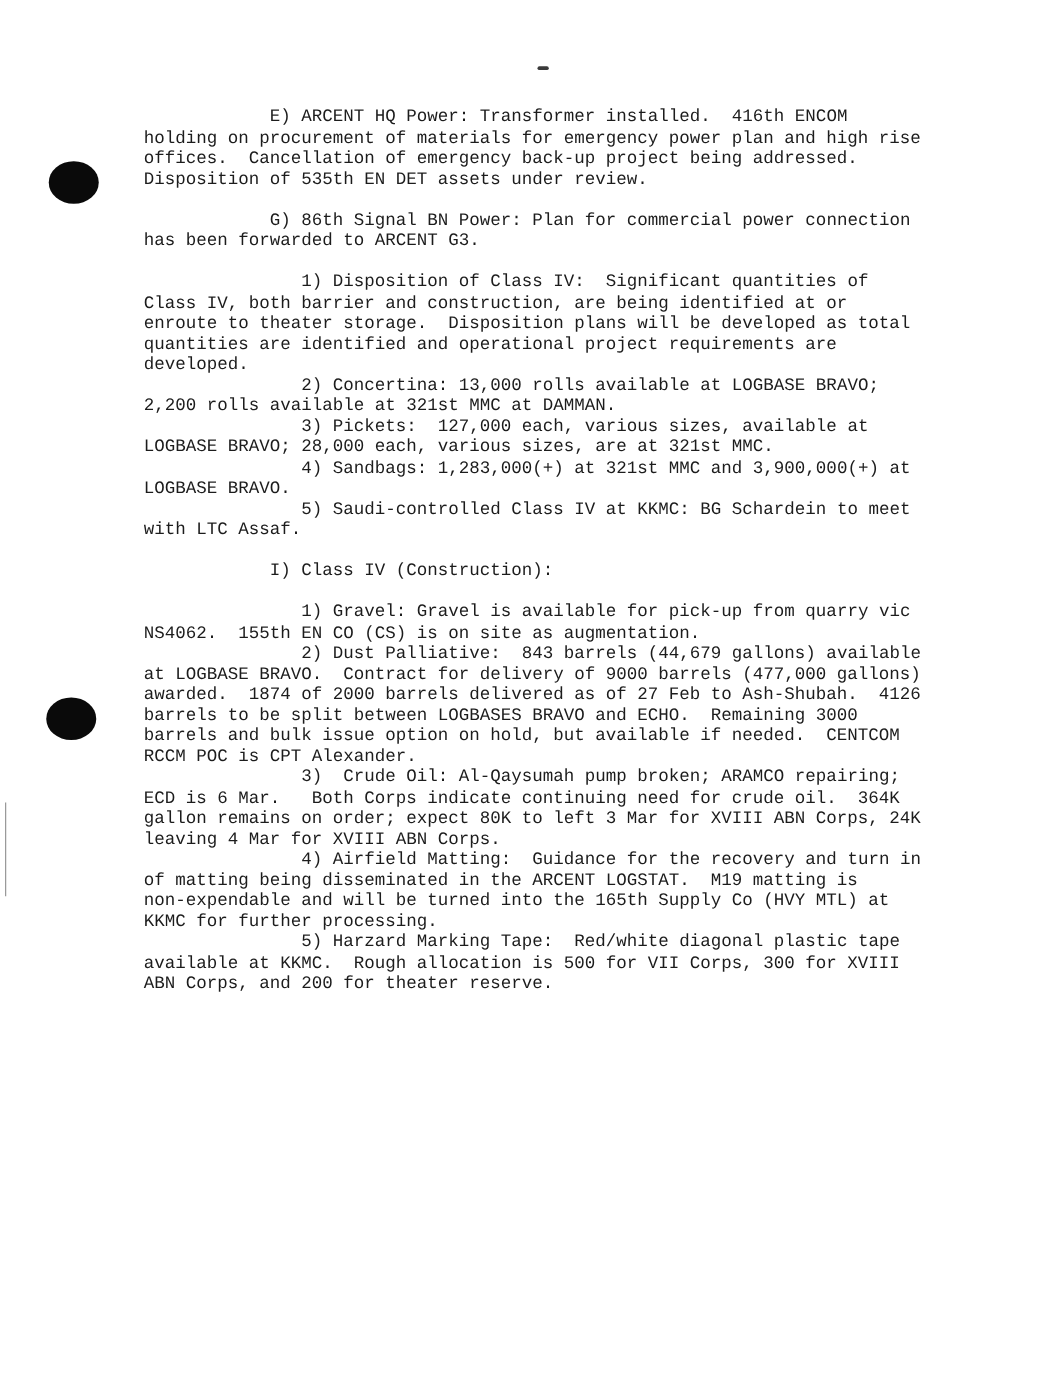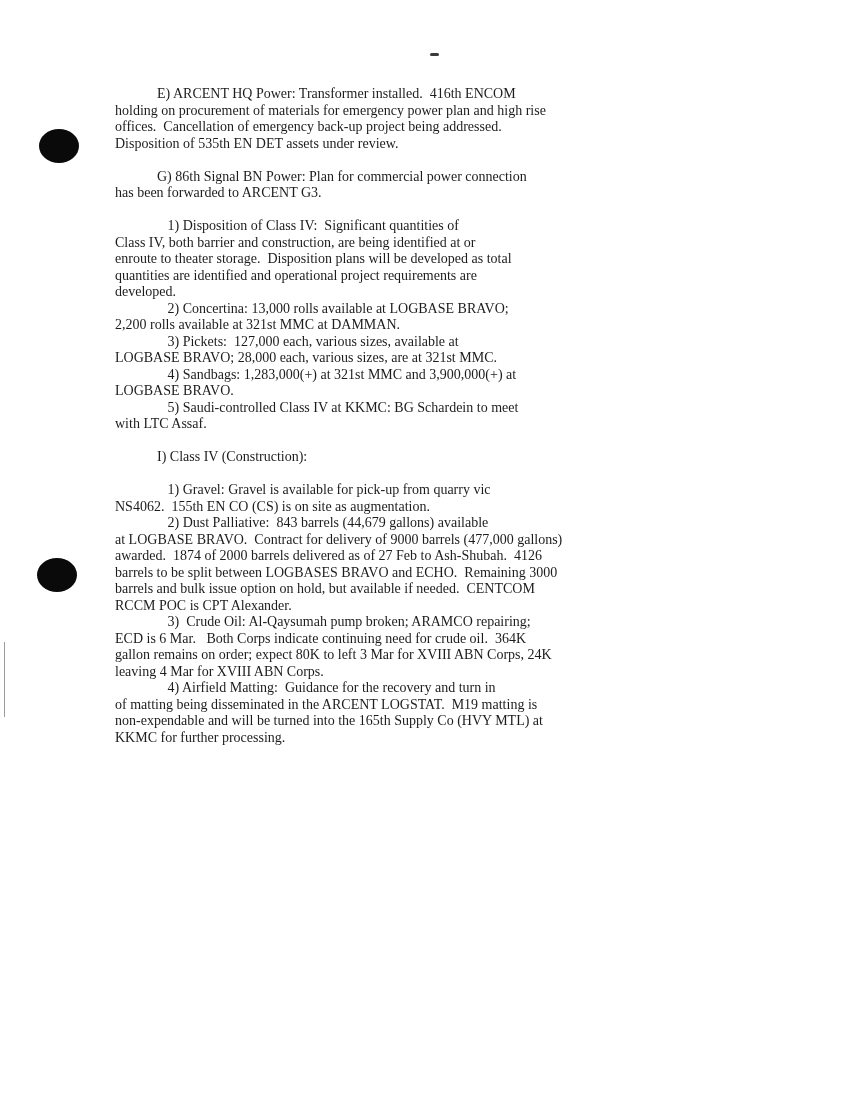--- a/index.html
+++ b/index.html
@@ -6,21 +6,21 @@
     margin: 0;
     padding: 0;
     background: #ffffff;
   }
   .page {
     position: relative;
     width: 850px;
     height: 944px;
     background: #ffffff;
     overflow: hidden;
-    font-family: Liberation Serif, serif;
+    font-family: Liberation Mono, monospace;
     color: #1c1c1c;
   }
   .document-body {
     position: absolute;
     left: 115px;
     top: 86px;
     width: 660px;
     font-size: 14px;
     line-height: 16.5px;
   }
@@ -118,16 +118,19 @@
 barrels and bulk issue option on hold, but available if needed.  CENTCOM
 RCCM POC is CPT Alexander.</div>
       <div class="paragraph">               3)  Crude Oil: Al-Qaysumah pump broken; ARAMCO repairing;
 ECD is 6 Mar.   Both Corps indicate continuing need for crude oil.  364K
 gallon remains on order; expect 80K to left 3 Mar for XVIII ABN Corps, 24K
 leaving 4 Mar for XVIII ABN Corps.</div>
       <div class="paragraph">               4) Airfield Matting:  Guidance for the recovery and turn in
 of matting being disseminated in the ARCENT LOGSTAT.  M19 matting is
 non-expendable and will be turned into the 165th Supply Co (HVY MTL) at
 KKMC for further processing.</div>
+      <div class="paragraph">               5) Harzard Marking Tape:  Red/white diagonal plastic tape
+available at KKMC.  Rough allocation is 500 for VII Corps, 300 for XVIII
+ABN Corps, and 200 for theater reserve.</div>
     </div>
 
 
 </div>
 
 </body></html>

